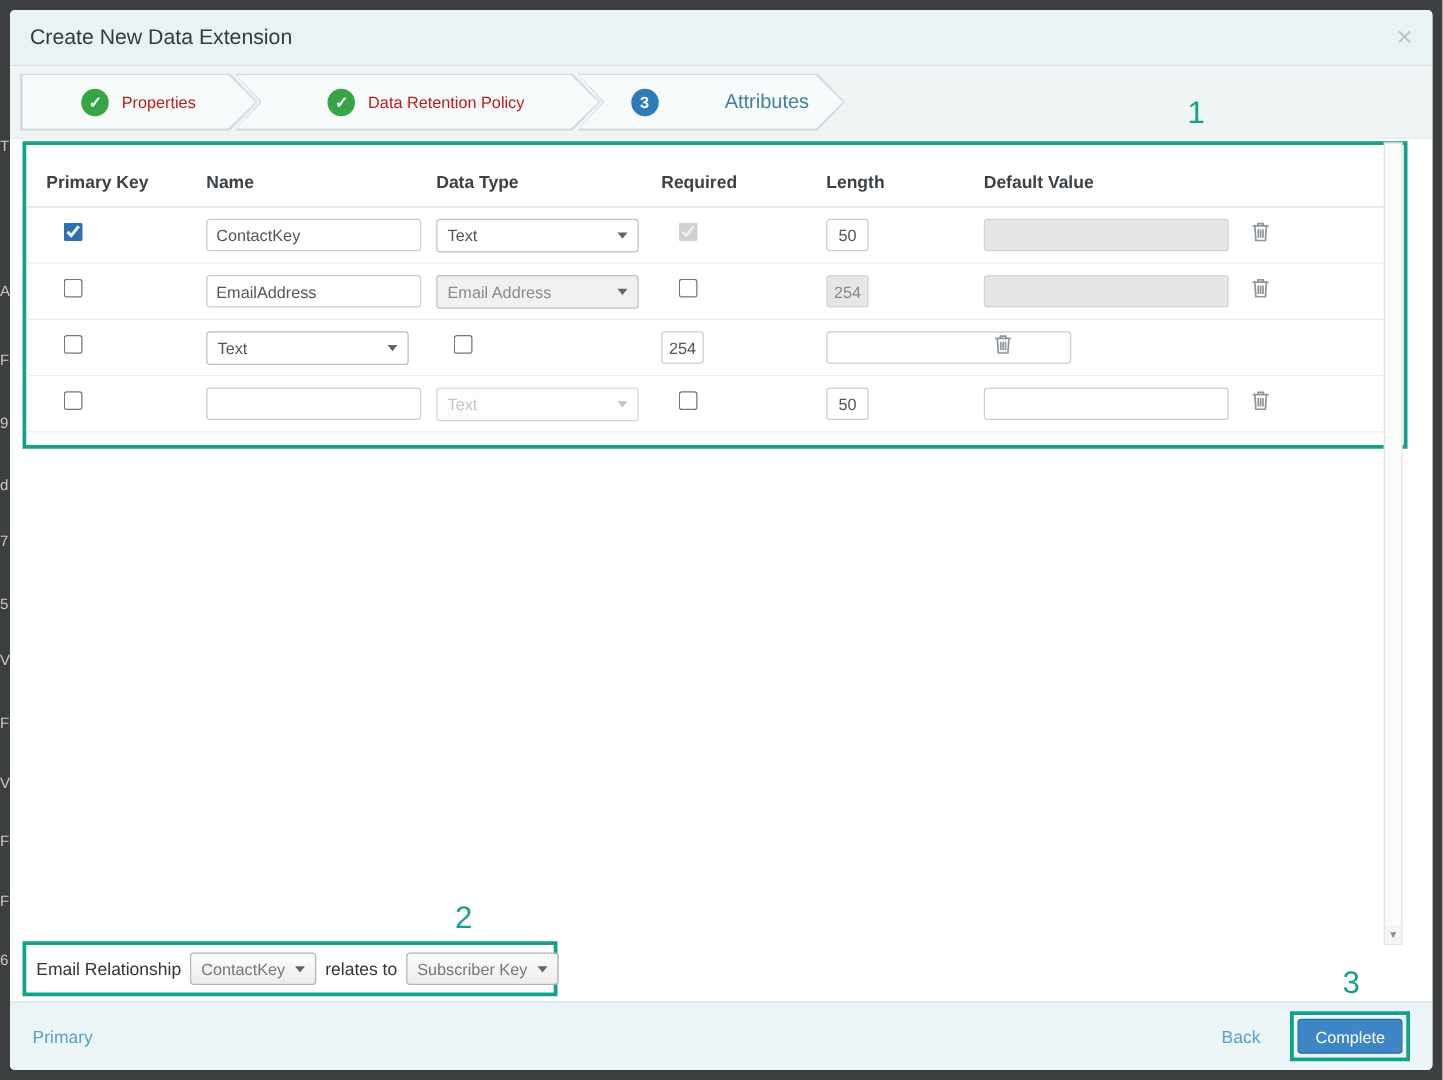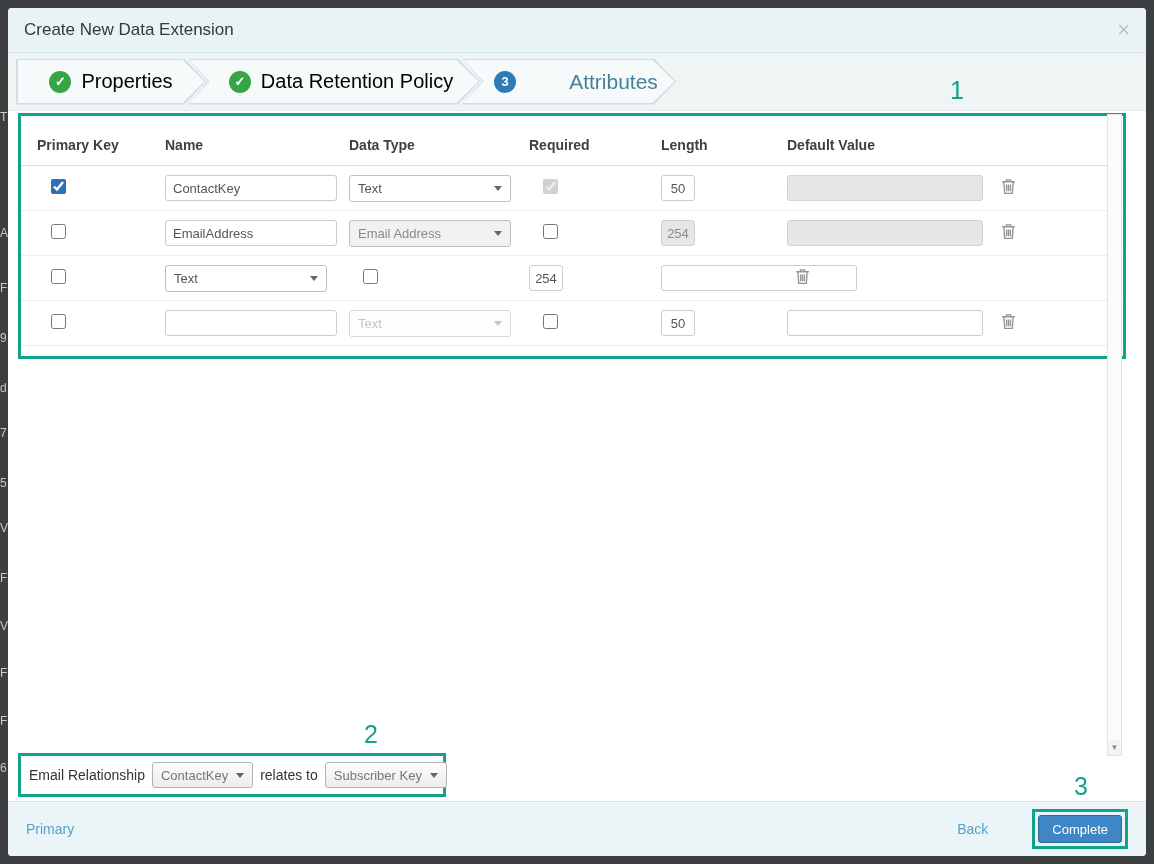--- a/index.html
+++ b/index.html
@@ -69,22 +69,22 @@
   }
   .tab-notch .tab-inner { padding-left: 14px; }
   .step-circle {
     width: 22px; height: 22px; border-radius: 50%;
     display: flex; align-items: center; justify-content: center;
     color: #fff; font-size: 13px; font-weight: bold;
     flex: 0 0 auto;
   }
   .step-done    { background: #36a546; }
   .step-current { background: #2d7cb8; }
-  .tab-label-done    { font-size: 20px; color: #000000; }
-  .tab-label-current { font-size: 21px; color: #47809a; margin-left: 43px; }
+  .tab-label-done    { font-size: 13px; color: #b91c1c; }
+  .tab-label-current { font-size: 16px; color: #47809a; margin-left: 43px; }
   
   .anno {
     position: absolute;
     color: #12a28b; font-size: 25px; font-weight: 500;
     z-index: 6;
   }
   .anno-1 { left: 942px; top: 68px; }
   .anno-2 { left: 356px; top: 712px; }
   .anno-3 { left: 1066px; top: 764px; }
   
@@ -187,21 +187,21 @@
   
   .modal-footer {
     position: absolute; left: 0; right: 0; bottom: 0; height: 55px;
     background: #ebf5f8;
     border-top: 1px solid #d8e4e8;
     display: flex; align-items: center;
     padding: 0 18px;
   }
   .link { font-size: 14px; color: #57a0c8; cursor: pointer; text-decoration: none; }
   .footer-right { margin-left: auto; display: flex; align-items: center; gap: 24px; }
-  .complete-wrap { border: 3px solid #12a28b; padding: 3px; margin-left: 20px; }
+  .complete-wrap { border: 3px solid #12a28b; padding: 3px; }
   .complete-btn {
     height: 28px; padding: 0 13px;
     background: #3f86c7;
     border: 1px solid #30699c; border-radius: 3px;
     color: #fff; font-size: 13px;
     font-family: "Liberation Sans", sans-serif;
     cursor: pointer;
   }
 </style>
 </head>

